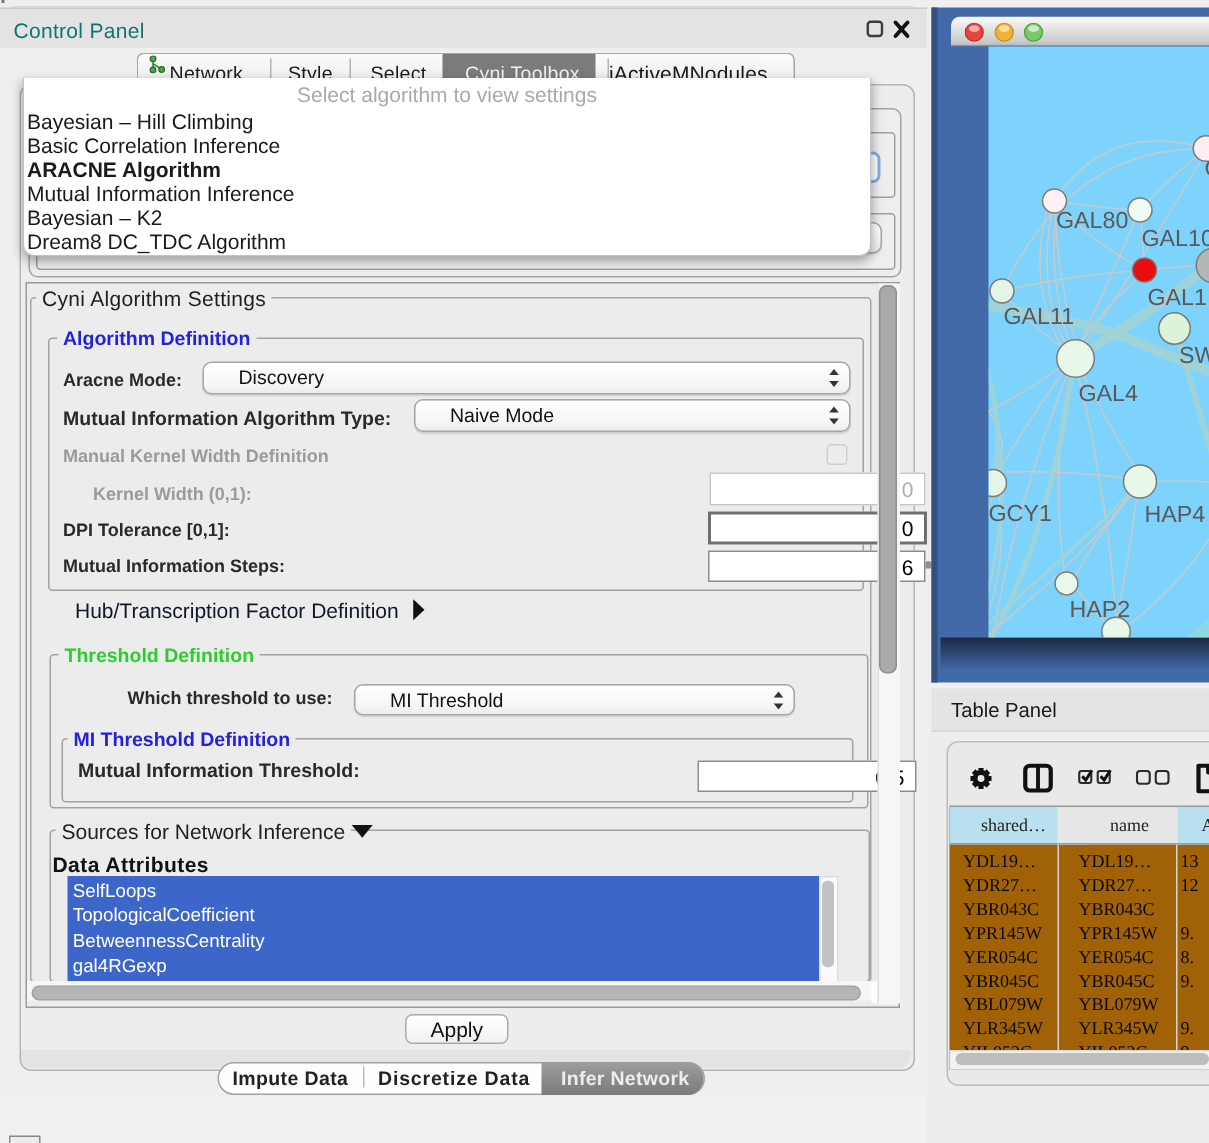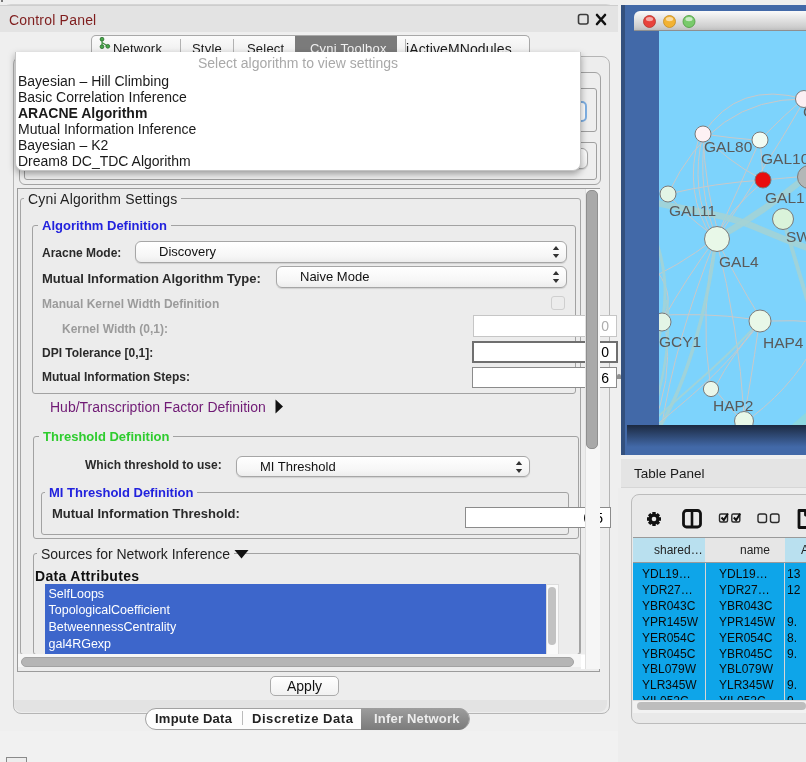--- a/index.html
+++ b/index.html
@@ -16,21 +16,21 @@
 .fval{position:absolute;right:7px;top:2px;}
 .tabt{position:absolute;font-size:13px;color:#1a1a1a;letter-spacing:0.2px;top:41px;}
 </style></head>
 <body>
 
 <div class="abs" style="left:1px;top:0;width:2px;height:2px;background:#777;"></div>
 
 <div class="abs" style="left:1px;top:4px;width:615px;height:729px;border:1px solid #d4d4d4;border-radius:10px;box-sizing:border-box;"></div>
 
 <div class="abs" style="left:0;top:5px;width:618px;height:27px;background:#e3e3e3;border-top:1px solid #cdcdcd;border-bottom:1px solid #d2d2d2;"></div>
-<div class="abs" style="left:9px;top:11.5px;font-size:14px;letter-spacing:0.2px;color:#7f1d1d;">Control Panel</div>
+<div class="abs" style="left:9px;top:11.5px;font-size:14px;letter-spacing:0.2px;color:#0f766e;">Control Panel</div>
 
 <svg class="abs" style="left:577px;top:13px;" width="32" height="13" viewBox="0 0 32 13">
  <rect x="1.5" y="1.5" width="9.5" height="9.5" rx="2" fill="none" stroke="#3c3c3c" stroke-width="1.6"></rect>
  <path d="M20 2 L28 11 M28 2 L20 11" stroke="#111" stroke-width="2.6" stroke-linecap="round"></path>
 </svg>
 
 <div class="abs" style="left:0;top:32px;width:618px;height:700px;background:#efefef;"></div>
 <div class="abs" style="left:0;top:731px;width:618px;height:31px;background:#f1f1f1;"></div>
 
 <div class="abs" style="left:91px;top:35px;width:437px;height:21px;background:linear-gradient(#fbfbfb,#ececec);border:1px solid #a8a8a8;border-bottom:none;border-radius:5px 5px 0 0;"></div>
@@ -91,21 +91,21 @@
   </div>
 <div class="lbl" style="left:42px;top:345.5px;">DPI Tolerance [0,1]:</div>
 <div class="field" style="left:424px;top:341px;width:142px;height:18px;border:2px solid #6f6f6f;">
     <span class="fval" style="top:1px;">0.0</span>
   </div>
 <div class="lbl" style="left:42px;top:369.5px;">Mutual Information Steps:</div>
 <div class="field" style="left:424px;top:367px;width:143px;height:19px;border:1px solid #8b8b8b;">
     <span class="fval">6</span>
   </div>
 
-<div class="abs" style="left:50px;top:399px;font-size:14px;color:#701a75;">Hub/Transcription Factor Definition</div>
+<div class="abs" style="left:50px;top:399px;font-size:14px;color:#0f172a;">Hub/Transcription Factor Definition</div>
 <svg class="abs" style="left:274px;top:399px;" width="10" height="15">
     <path d="M1.5 0.5 L9 7.5 L1.5 14.5 Z" fill="#111"></path>
   </svg>
 
 <div class="group" style="left:33px;top:436px;width:544px;height:101px;"></div>
 <div class="gtitle" style="left:39px;top:429px;color:#2ecc2e;font-size:13px;font-weight:bold;">Threshold Definition</div>
 <div class="lbl" style="left:85px;top:458px;">Which threshold to use:</div>
 <div class="combo" style="left:236px;top:456px;width:292px;height:19px;">
     <span class="ctext">MI Threshold</span>
     <svg class="ar" width="8" height="14" viewBox="0 0 8 14">
@@ -285,21 +285,21 @@
   <rect x="125.5" y="6" width="8.5" height="8.5" rx="2"></rect>
  </g>
  <g fill="none" stroke="#111" stroke-width="2">
   <path d="M76.5 9.5 L78.8 12 L83 5.5"></path>
   <path d="M88.8 9.5 L91.1 12 L95.3 5.5"></path>
  </g>
  <path d="M154 2.5 L160.5 2.5 L160.5 7 L166 7 L166 19.5 L154 19.5 Z" fill="none" stroke="#111" stroke-width="2.8" stroke-linejoin="round"></path>
 </svg>
 
 <div class="abs" style="left:633px;top:537px;width:173px;height:1px;background:#9a9a9a;"></div>
-<div class="abs" style="left:633px;top:538px;width:173px;height:175px;background:#0ea5e9;overflow:hidden;">
+<div class="abs" style="left:633px;top:538px;width:173px;height:175px;background:#a16207;overflow:hidden;font-family:Liberation Serif, serif;">
 
   <div class="abs" style="left:0;top:0;width:71px;height:24px;background:#b9e0ef;border-right:1px solid #858585;border-bottom:1px solid #9a9a9a;font-size:12px;color:#222;line-height:24px;padding-left:21px;">shared…</div>
   <div class="abs" style="left:72px;top:0;width:79px;height:24px;background:#e6e6e6;border-right:1px solid #858585;border-bottom:1px solid #9a9a9a;font-size:12px;color:#222;line-height:24px;padding-left:35px;">name</div>
   <div class="abs" style="left:152px;top:0;width:21px;height:24px;background:#b9e0ef;border-bottom:1px solid #9a9a9a;font-size:12px;color:#222;line-height:24px;padding-left:16px;">A</div>
 
   <div class="abs" style="left:72px;top:25px;width:1px;height:137px;background:#d6d6d6;"></div>
   <div class="abs" style="left:151px;top:25px;width:1px;height:137px;background:#d6d6d6;"></div>
 
   <div class="abs" style="left:9px;top:29px;font-size:12px;color:#0a0a0a;line-height:15.9px;">YDL19…<br>YDR27…<br>YBR043C<br>YPR145W<br>YER054C<br>YBR045C<br>YBL079W<br>YLR345W<br>YIL052C</div>
   <div class="abs" style="left:86px;top:29px;font-size:12px;color:#0a0a0a;line-height:15.9px;">YDL19…<br>YDR27…<br>YBR043C<br>YPR145W<br>YER054C<br>YBR045C<br>YBL079W<br>YLR345W<br>YIL052C</div>

